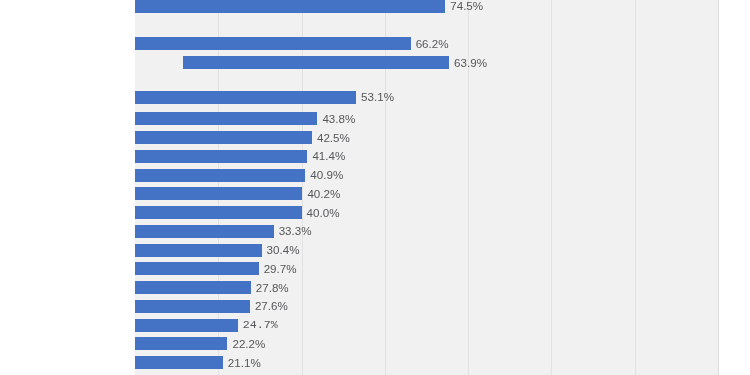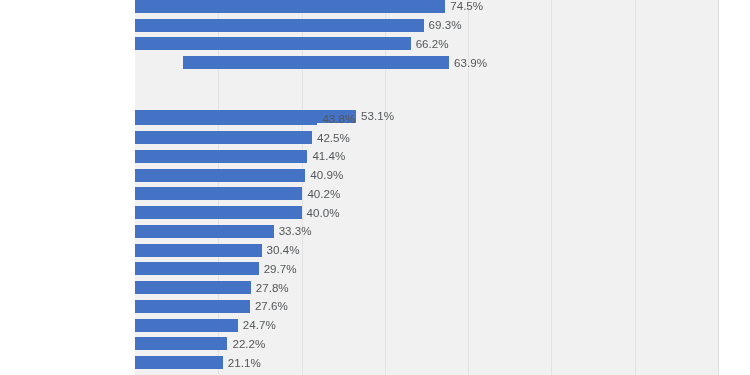--- a/index.html
+++ b/index.html
@@ -150,42 +150,35 @@
   <div class="label-gutter"></div>
 
   <div class="rows" id="rows">
       <div class="row" style="top: -3px; height: 18.75px;">
         <div class="row-label" style="color: rgb(85, 87, 89);">Formosa</div>
         <div class="bar-track" style="width: 583px;">
           <div class="bar" style="width: 310.239px; height: 13px; top: 2.875px; background: rgb(68, 114, 196);"></div>
           <div class="bar-value" style="left: 310.239px; color: rgb(85, 87, 89);">74.5%</div>
         </div>
       </div>
-      <div class="row" style="top: 15.75px; height: 18.75px;">
-        <div class="row-label" style="color: rgb(85, 87, 89);">Misiones</div>
-        <div class="bar-track" style="width: 583px;">
-          <div class="bar" style="width: 288.585px; height: 13px; top: 2.875px; background: rgb(68, 114, 196);"></div>
-          <div class="bar-value" style="left: 288.585px; color: rgb(85, 87, 89);">69.3%</div>
-        </div>
-      </div>
       <div class="row" style="top: 34.5px; height: 18.75px;">
         <div class="row-label" style="color: rgb(85, 87, 89);">San Juan</div>
         <div class="bar-track" style="width: 583px;">
           <div class="bar" style="width: 275.676px; height: 13px; top: 2.875px; background: rgb(68, 114, 196);"></div>
           <div class="bar-value" style="left: 275.676px; color: rgb(85, 87, 89);">66.2%</div>
         </div>
       </div>
       <div class="row" style="top: 53.25px; height: 18.75px;">
         <div class="row-label" style="color: rgb(85, 87, 89);">Tierra Del Fuego</div>
         <div class="bar-track" style="width: 583px; margin-left: 48px;">
           <div class="bar" style="width: 266.098px; height: 13px; top: 2.875px; background: rgb(68, 114, 196);"></div>
           <div class="bar-value" style="left: 266.098px; color: rgb(85, 87, 89);">63.9%</div>
         </div>
       </div>
-      <div class="row" style="top: 107px; height: 18.75px;">
+      <div class="row" style="top: 88px; height: 18.75px;">
         <div class="row-label" style="color: rgb(85, 87, 89);">La Pampa</div>
         <div class="bar-track" style="width: 583px;">
           <div class="bar" style="width: 221.124px; height: 13px; top: 2.875px; background: rgb(68, 114, 196);"></div>
           <div class="bar-value" style="left: 221.124px; color: rgb(85, 87, 89);">53.1%</div>
         </div>
       </div>
       <div class="row" style="top: 109.5px; height: 18.75px;">
         <div class="row-label" style="color: rgb(85, 87, 89);">Catamarca</div>
         <div class="bar-track" style="width: 583px;">
           <div class="bar" style="width: 182.396px; height: 13px; top: 2.875px; background: rgb(68, 114, 196);"></div>
@@ -257,21 +250,21 @@
       </div>
       <div class="row" style="top: 297px; height: 18.75px;">
         <div class="row-label" style="color: rgb(85, 87, 89);">Santa Cruz</div>
         <div class="bar-track" style="width: 583px;">
           <div class="bar" style="width: 114.934px; height: 13px; top: 2.875px; background: rgb(68, 114, 196);"></div>
           <div class="bar-value" style="left: 114.934px; color: rgb(85, 87, 89);">27.6%</div>
         </div>
       </div>
       <div class="row" style="top: 315.75px; height: 18.75px;">
         <div class="row-label" style="color: rgb(85, 87, 89);">San Luis</div>
-        <div class="bar-track" style="width: 524px;">
+        <div class="bar-track" style="width: 524px; font-family: Liberation Mono, monospace;">
           <div class="bar" style="width: 102.858px; height: 13px; top: 2.875px; background: rgb(68, 114, 196);"></div>
           <div class="bar-value" style="left: 102.858px; color: rgb(85, 87, 89);">24.7%</div>
         </div>
       </div>
       <div class="row" style="top: 334.5px; height: 18.75px;">
         <div class="row-label" style="color: rgb(85, 87, 89);">Cordoba</div>
         <div class="bar-track" style="width: 583px;">
           <div class="bar" style="width: 92.4471px; height: 13px; top: 2.875px; background: rgb(68, 114, 196);"></div>
           <div class="bar-value" style="left: 92.4471px; color: rgb(85, 87, 89);">22.2%</div>
         </div>

